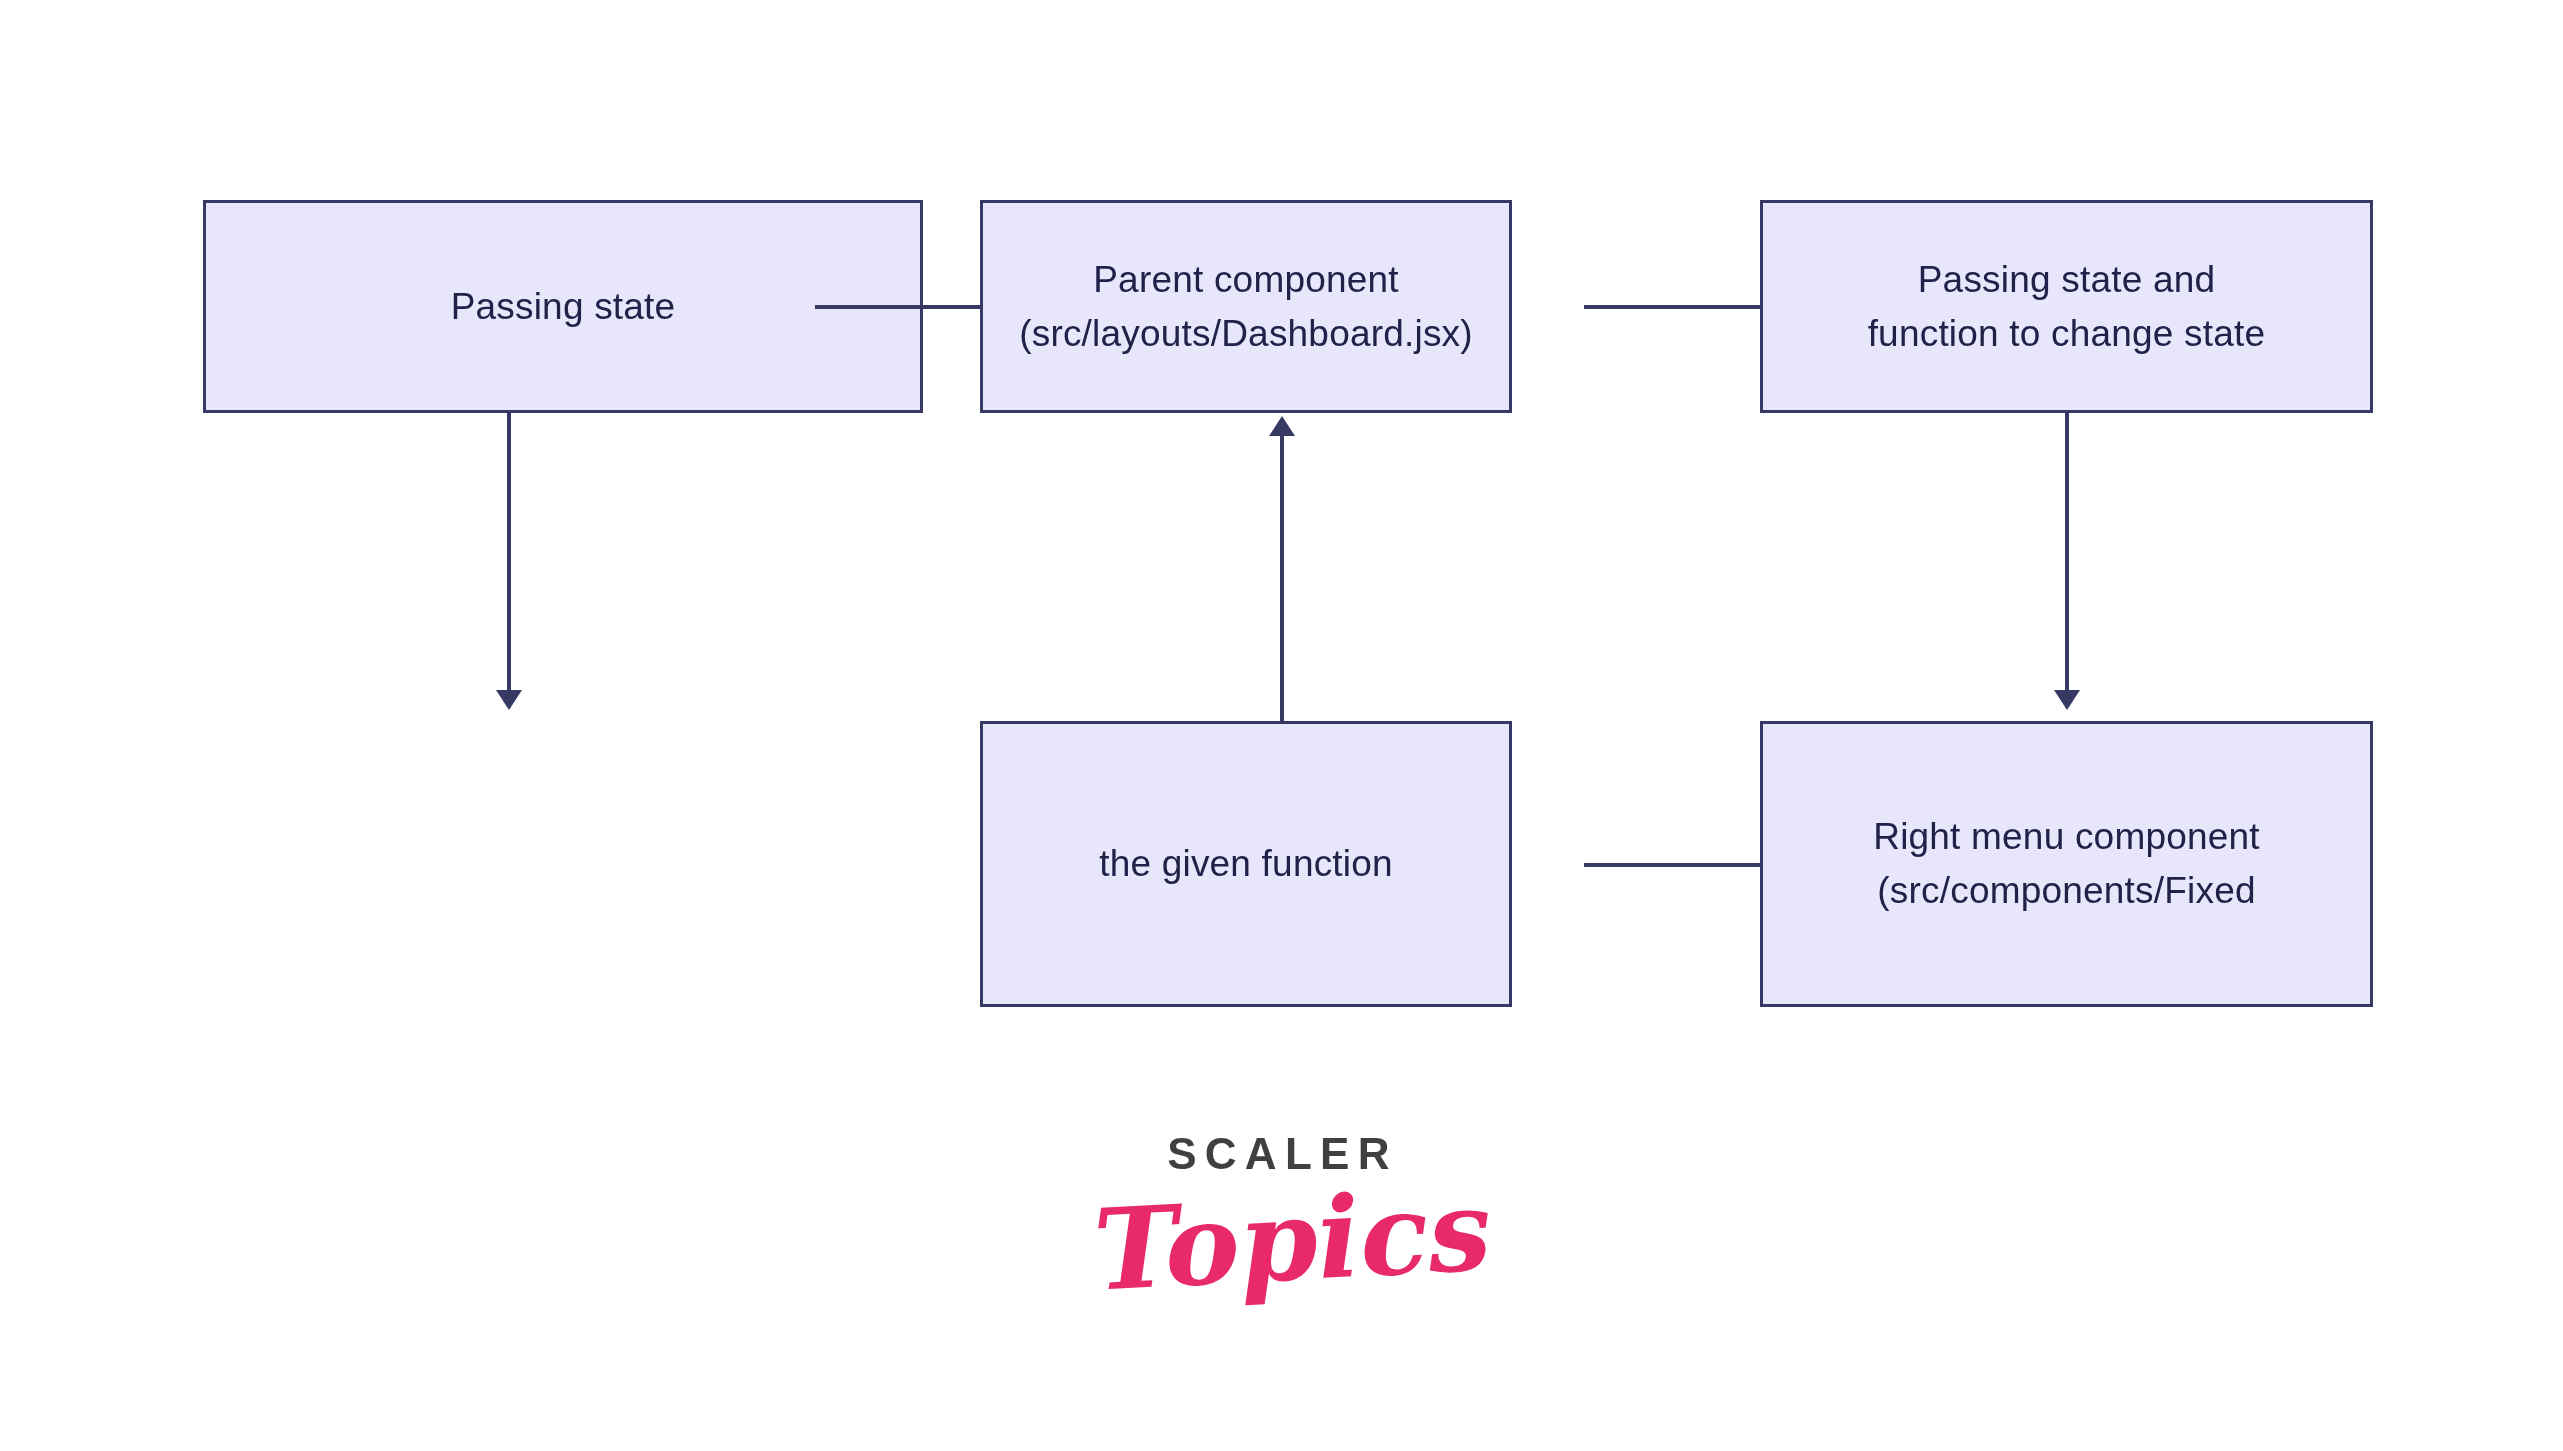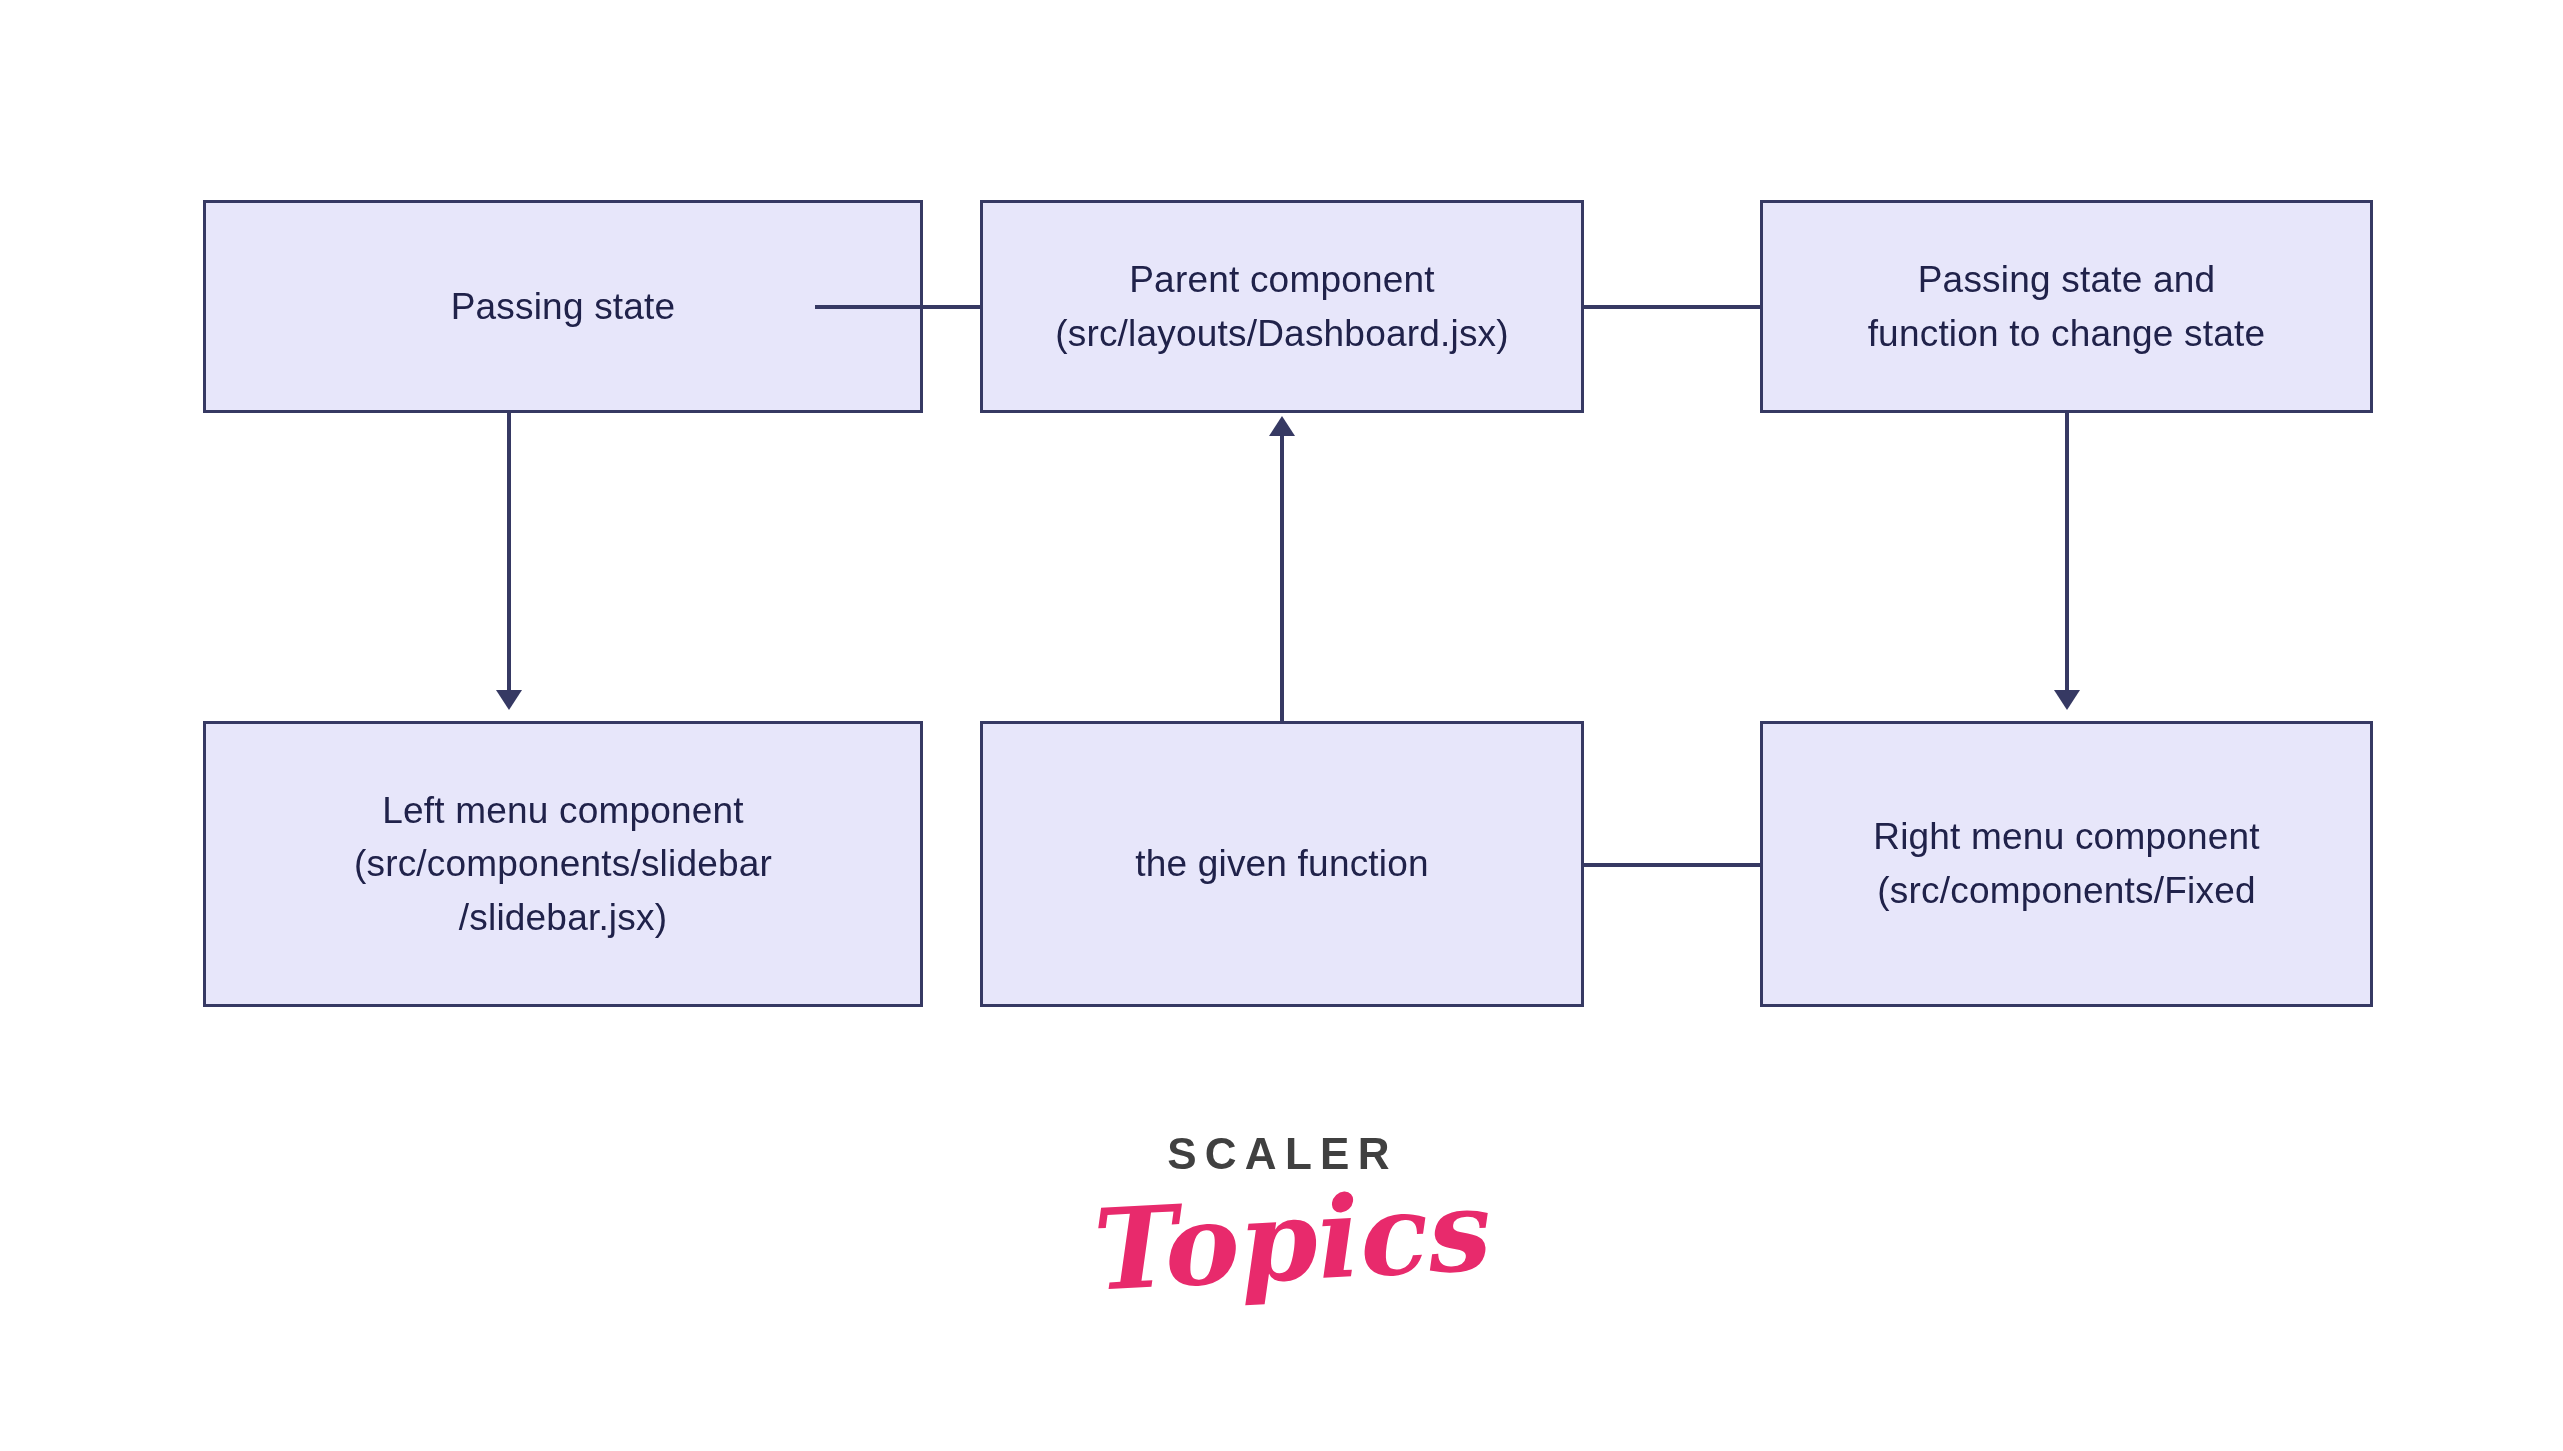--- a/index.html
+++ b/index.html
@@ -20,21 +20,21 @@
     font-size:37px;
     line-height:1.45;
     letter-spacing:0.2px;
   }
   .node span{display:block;white-space:nowrap;}
 
   
   .r1{top:200px;height:213px;}
   .r2{top:721px;height:286px;}
   .c1{left:203px;width:720px;}
-  .c2{left:980px;width:604px;}
+  .c2{left:980px;width:532px;}
   .c3{left:1760px;width:613px;}
 
   .line{position:absolute;background:#363963;}
   .hline{height:3.8px;}
   .vline{width:3.8px;}
 
   .arrowhead{position:absolute;width:0;height:0;}
   .ah-down{border-left:13px solid transparent;border-right:13px solid transparent;border-top:20.3px solid #363963;}
   .ah-up{border-left:13px solid transparent;border-right:13px solid transparent;border-bottom:20.3px solid #363963;}
 
@@ -68,25 +68,20 @@
   <div class="node r1 c2">
     <span>Parent component</span>
     <span>(src/layouts/Dashboard.jsx)</span>
   </div>
 
   <div class="node r1 c3">
     <span>Passing state and</span>
     <span>function to change state</span>
   </div>
 
-  <div class="node r2 c1">
-    <span>Left menu component</span>
-    <span>(src/components/slidebar</span>
-    <span>/slidebar.jsx)</span>
-  </div>
 
   <div class="node r2 c2">
     <span>the given function</span>
   </div>
 
   <div class="node r2 c3">
     <span>Right menu component</span>
     <span>(src/components/Fixed</span>
   </div>
 

